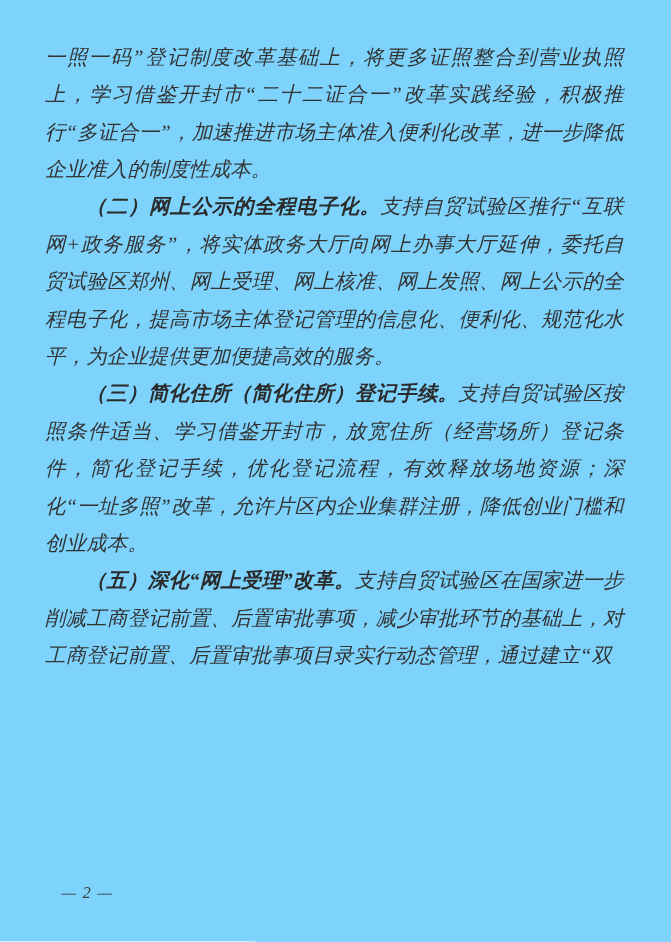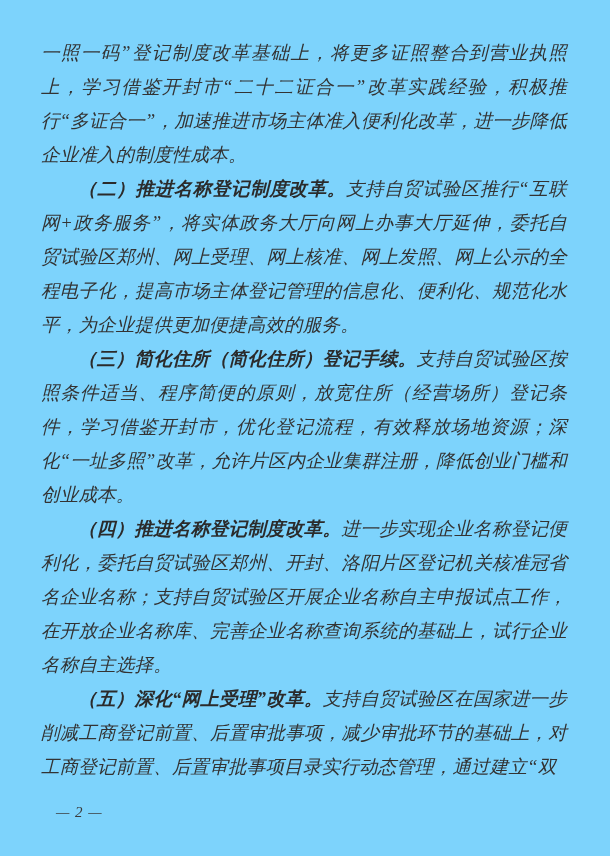--- a/index.html
+++ b/index.html
@@ -50,24 +50,23 @@
   }
 </style>
 </head>
 <body>
 
 <div class="page">
   <div class="content">
 
     <p class="para continuation"><span>一照一码”登记制度改革基础上，将更多证照整合到营业执照上，学习借鉴开封市“二十二证合一”改革实践经验，积极推行“多证合一”，加速推进市场主体准入便利化改革，进一步降低企业准入的制度性成本。</span></p>
 
-    <p class="para section"><b class="heading">（二）推进名称登记制度改革。</b><span>支持自贸试验区推行“互联网+政务服务”，将实体政务大厅向网上办事大厅延伸，委托自贸试验区郑州、网上受理、网上核准、网上发照、网上公示的全程电子化，提高市场主体登记管理的信息化、便利化、规范化水平，为企业提供更加便捷高效的服务。</span></p>
+    <p class="para section"><b class="heading">（二）网上公示的全程电子化。</b><span>支持自贸试验区推行“互联网+政务服务”，将实体政务大厅向网上办事大厅延伸，委托自贸试验区郑州、网上受理、网上核准、网上发照、网上公示的全程电子化，提高市场主体登记管理的信息化、便利化、规范化水平，为企业提供更加便捷高效的服务。</span></p>
 
-    <p class="para section"><b class="heading">（三）简化住所（简化住所）登记手续。</b><span>支持自贸试验区按照条件适当、程序简便的原则，放宽住所（经营场所）登记条件，学习借鉴开封市，优化登记流程，有效释放场地资源；深化“一址多照”改革，允许片区内企业集群注册，降低创业门槛和创业成本。</span></p>
+    <p class="para section"><b class="heading">（三）简化住所（简化住所）登记手续。</b><span>支持自贸试验区按照条件适当、学习借鉴开封市，放宽住所（经营场所）登记条件，简化登记手续，优化登记流程，有效释放场地资源；深化“一址多照”改革，允许片区内企业集群注册，降低创业门槛和创业成本。</span></p>
 
-    <p class="para section"><b class="heading">（四）推进名称登记制度改革。</b><span>进一步实现企业名称登记便利化，委托自贸试验区郑州、开封、洛阳片区登记机关核准冠省名企业名称；支持自贸试验区开展企业名称自主申报试点工作，在开放企业名称库、完善企业名称查询系统的基础上，试行企业名称自主选择。</span></p>
 
     <p class="para section"><b class="heading">（五）深化“网上受理”改革。</b><span>支持自贸试验区在国家进一步削减工商登记前置、后置审批事项，减少审批环节的基础上，对工商登记前置、后置审批事项目录实行动态管理，通过建立“双</span></p>
 
   </div>
 
   <div class="footer">— 2 —</div>
 </div>
 
 </body></html>

